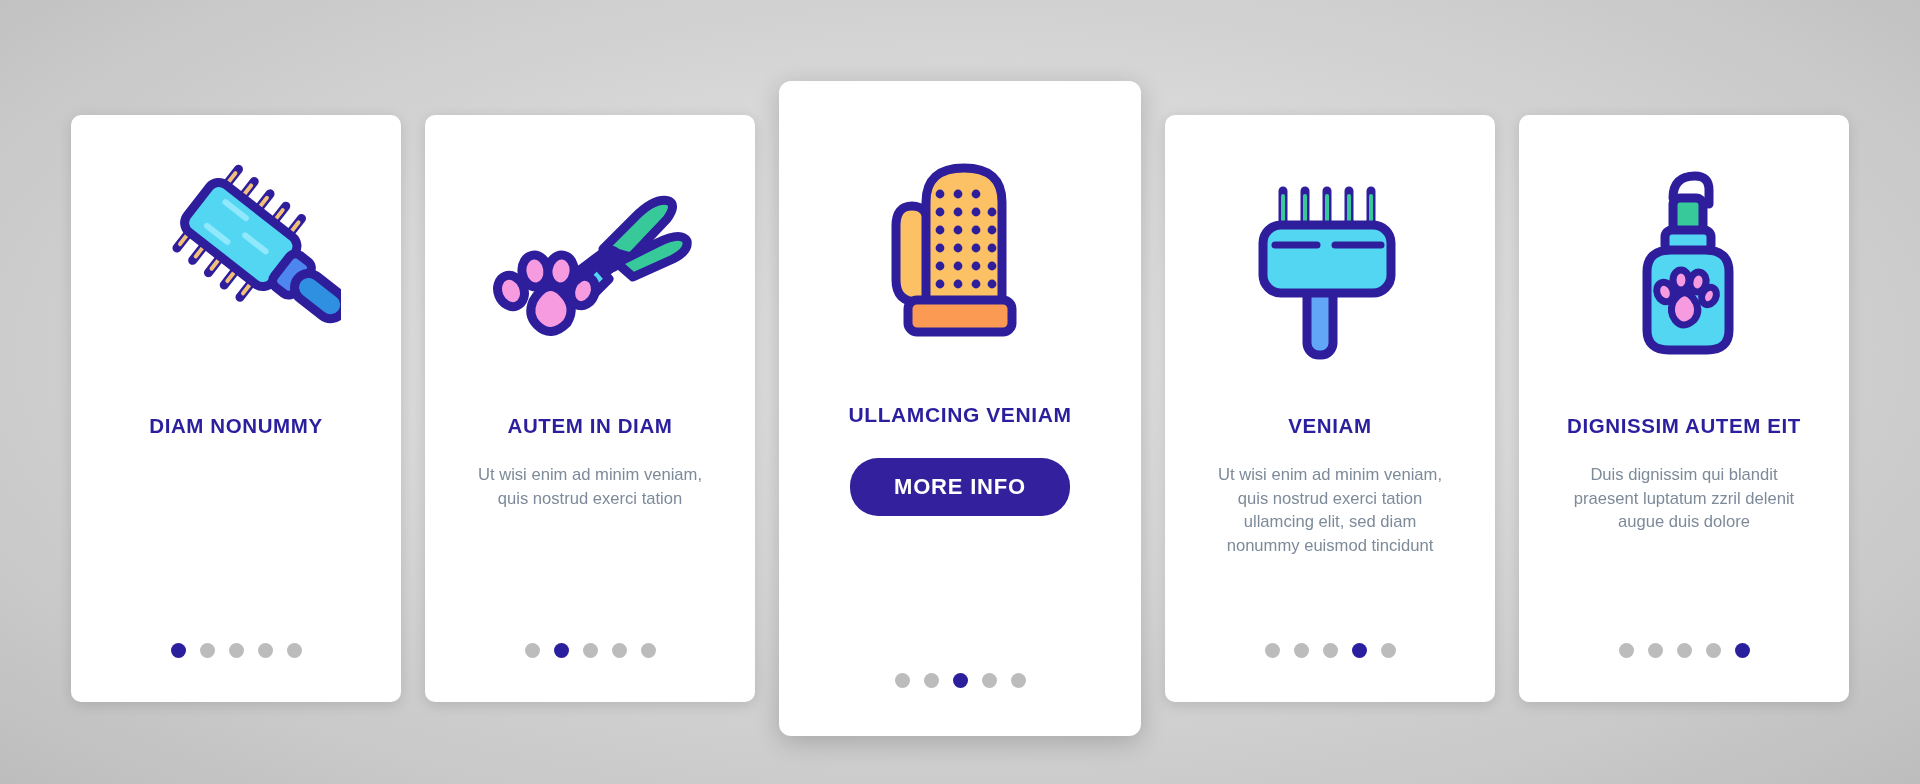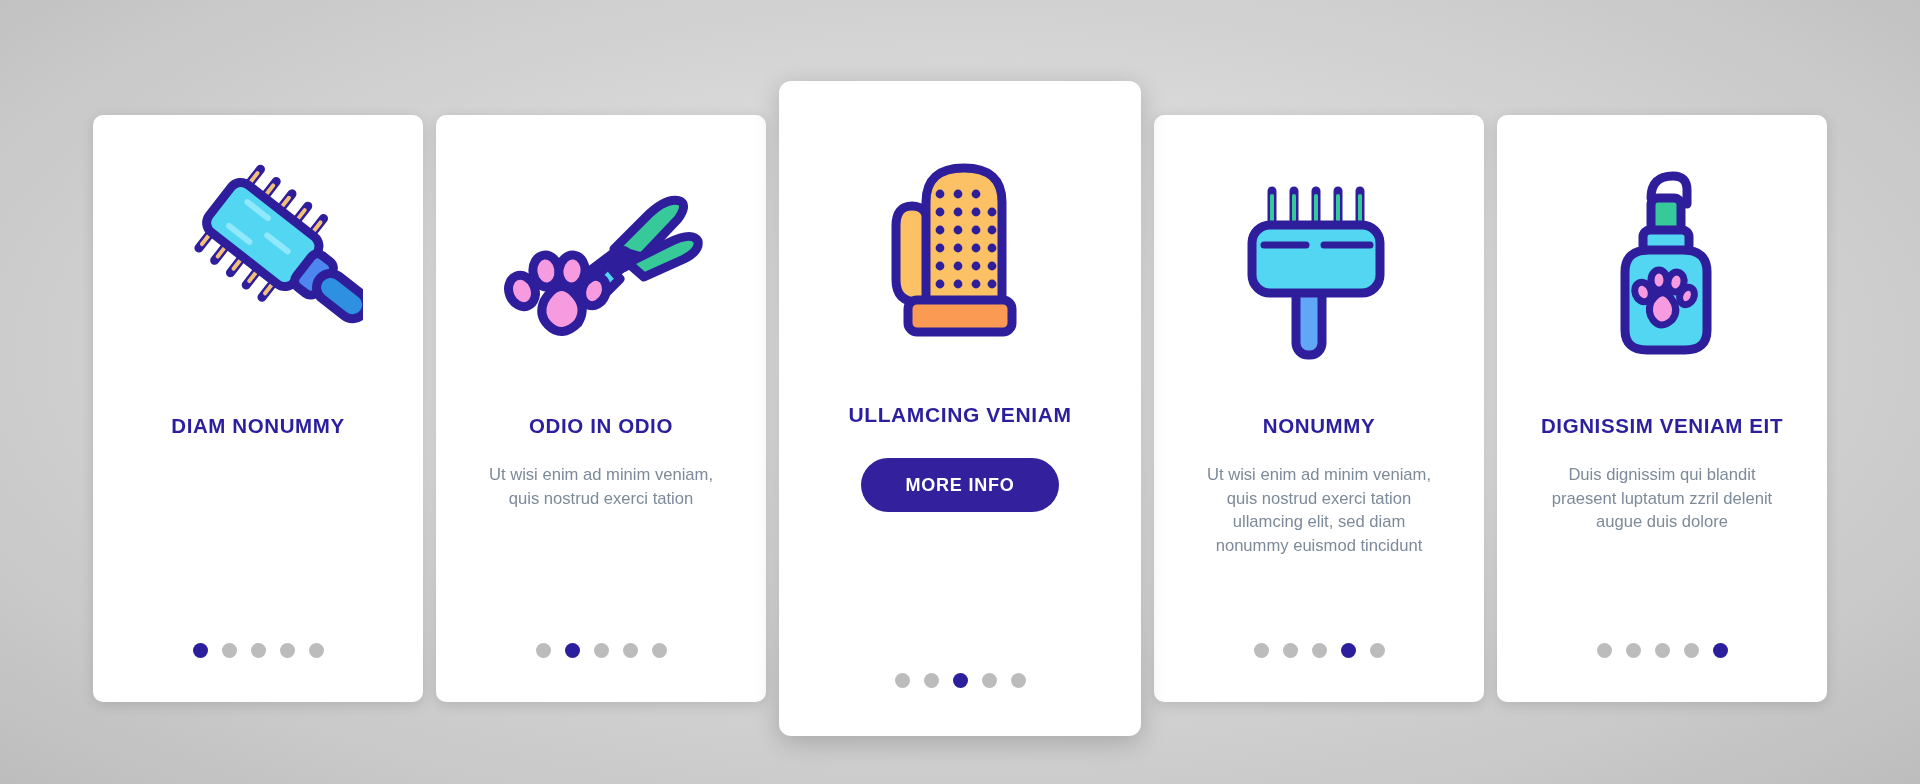--- a/index.html
+++ b/index.html
@@ -15,21 +15,21 @@
     background: radial-gradient(ellipse at 50% 45%, #e2e2e2 0%, #d9d9d9 40%, #c9c9c9 78%, #bdbdbd 100%);
     position: relative;
   }
 
   .stage {
     position: absolute;
     inset: 0;
     display: flex;
     align-items: center;
     justify-content: center;
-    gap: 13px;
+    gap: 24px;
     margin-top: 32px;
   }
 
   .card {
     width: 330px;
     height: 587px;
     background: #ffffff;
     border-radius: 10px;
     box-shadow: 0 3px 14px rgba(0,0,0,0.13);
     display: flex;
@@ -84,21 +84,21 @@
   }
 
   .cta-button {
     margin-top: 32px;
     background: #32209c;
     color: #ffffff;
     border: none;
     border-radius: 28px;
     font-family: "Liberation Sans", sans-serif;
     font-weight: bold;
-    font-size: 18px;
+    font-size: 22px;
     letter-spacing: 0.8px;
     padding: 18px 44px;
     cursor: pointer;
     line-height: 1;
   }
 
   .dots {
     position: absolute;
     bottom: 44px;
     left: 0;
@@ -184,21 +184,21 @@
         </g>
         <g stroke="#2e1e9c" stroke-width="9" stroke-linejoin="round" fill="#f79be0">
           <path d="M48 136 Q62 112 78 128 Q92 142 82 158 Q66 174 52 160 Q42 150 48 136 Z"></path>
           <ellipse cx="26" cy="126" rx="13" ry="16" transform="rotate(-22 26 126)"></ellipse>
           <ellipse cx="50" cy="106" rx="13" ry="16" transform="rotate(-8 50 106)"></ellipse>
           <ellipse cx="76" cy="106" rx="13" ry="16" transform="rotate(8 76 106)"></ellipse>
           <ellipse cx="98" cy="126" rx="12" ry="15" transform="rotate(22 98 126)"></ellipse>
         </g>
       </svg>
     </div>
-    <div class="card-title">ODIO IN ODIO</div>
+    <div class="card-title">AUTEM IN DIAM</div>
     <div class="card-body">Ut wisi enim ad minim veniam, quis nostrud exerci tation</div>
     <div class="dots">
       <span class="dot"></span>
       <span class="dot active"></span>
       <span class="dot"></span>
       <span class="dot"></span>
       <span class="dot"></span>
     </div>
   </div>
 
@@ -264,21 +264,21 @@
           <line x1="136" y1="60" x2="136" y2="31"></line>
         </g>
         <rect x="72" y="118" width="26" height="72" rx="12" fill="#62a6f7" stroke="#2e1e9c" stroke-width="9"></rect>
         <rect x="28" y="60" width="128" height="68" rx="18" fill="#53d6f2" stroke="#2e1e9c" stroke-width="9"></rect>
         <g stroke="#2e1e9c" stroke-width="7" stroke-linecap="round" fill="none">
           <line x1="40" y1="80" x2="82" y2="80"></line>
           <line x1="100" y1="80" x2="146" y2="80"></line>
         </g>
       </svg>
     </div>
-    <div class="card-title">NONUMMY</div>
+    <div class="card-title">VENIAM</div>
     <div class="card-body">Ut wisi enim ad minim veniam, quis nostrud exerci tation ullamcing elit, sed diam nonummy euismod tincidunt</div>
     <div class="dots">
       <span class="dot"></span>
       <span class="dot"></span>
       <span class="dot"></span>
       <span class="dot active"></span>
       <span class="dot"></span>
     </div>
   </div>
 
@@ -291,21 +291,21 @@
         <path d="M48 112 Q48 90 72 90 L106 90 Q130 90 130 112 L130 170 Q130 190 108 190 L70 190 Q48 190 48 170 Z" fill="#53d6f2" stroke="#2e1e9c" stroke-width="9" stroke-linejoin="round"></path>
         <g stroke="#2e1e9c" stroke-width="7" stroke-linejoin="round" fill="#f79be0">
           <path d="M74 142 Q84 126 94 138 Q103 150 95 160 Q84 170 76 160 Q70 152 74 142 Z"></path>
           <ellipse cx="66" cy="132" rx="8" ry="10" transform="rotate(-22 66 132)"></ellipse>
           <ellipse cx="82" cy="120" rx="8" ry="10"></ellipse>
           <ellipse cx="99" cy="122" rx="8" ry="10" transform="rotate(14 99 122)"></ellipse>
           <ellipse cx="110" cy="136" rx="7" ry="9" transform="rotate(26 110 136)"></ellipse>
         </g>
       </svg>
     </div>
-    <div class="card-title">DIGNISSIM VENIAM EIT</div>
+    <div class="card-title">DIGNISSIM AUTEM EIT</div>
     <div class="card-body">Duis dignissim qui blandit praesent luptatum zzril delenit augue duis dolore</div>
     <div class="dots">
       <span class="dot"></span>
       <span class="dot"></span>
       <span class="dot"></span>
       <span class="dot"></span>
       <span class="dot active"></span>
     </div>
   </div>
 

